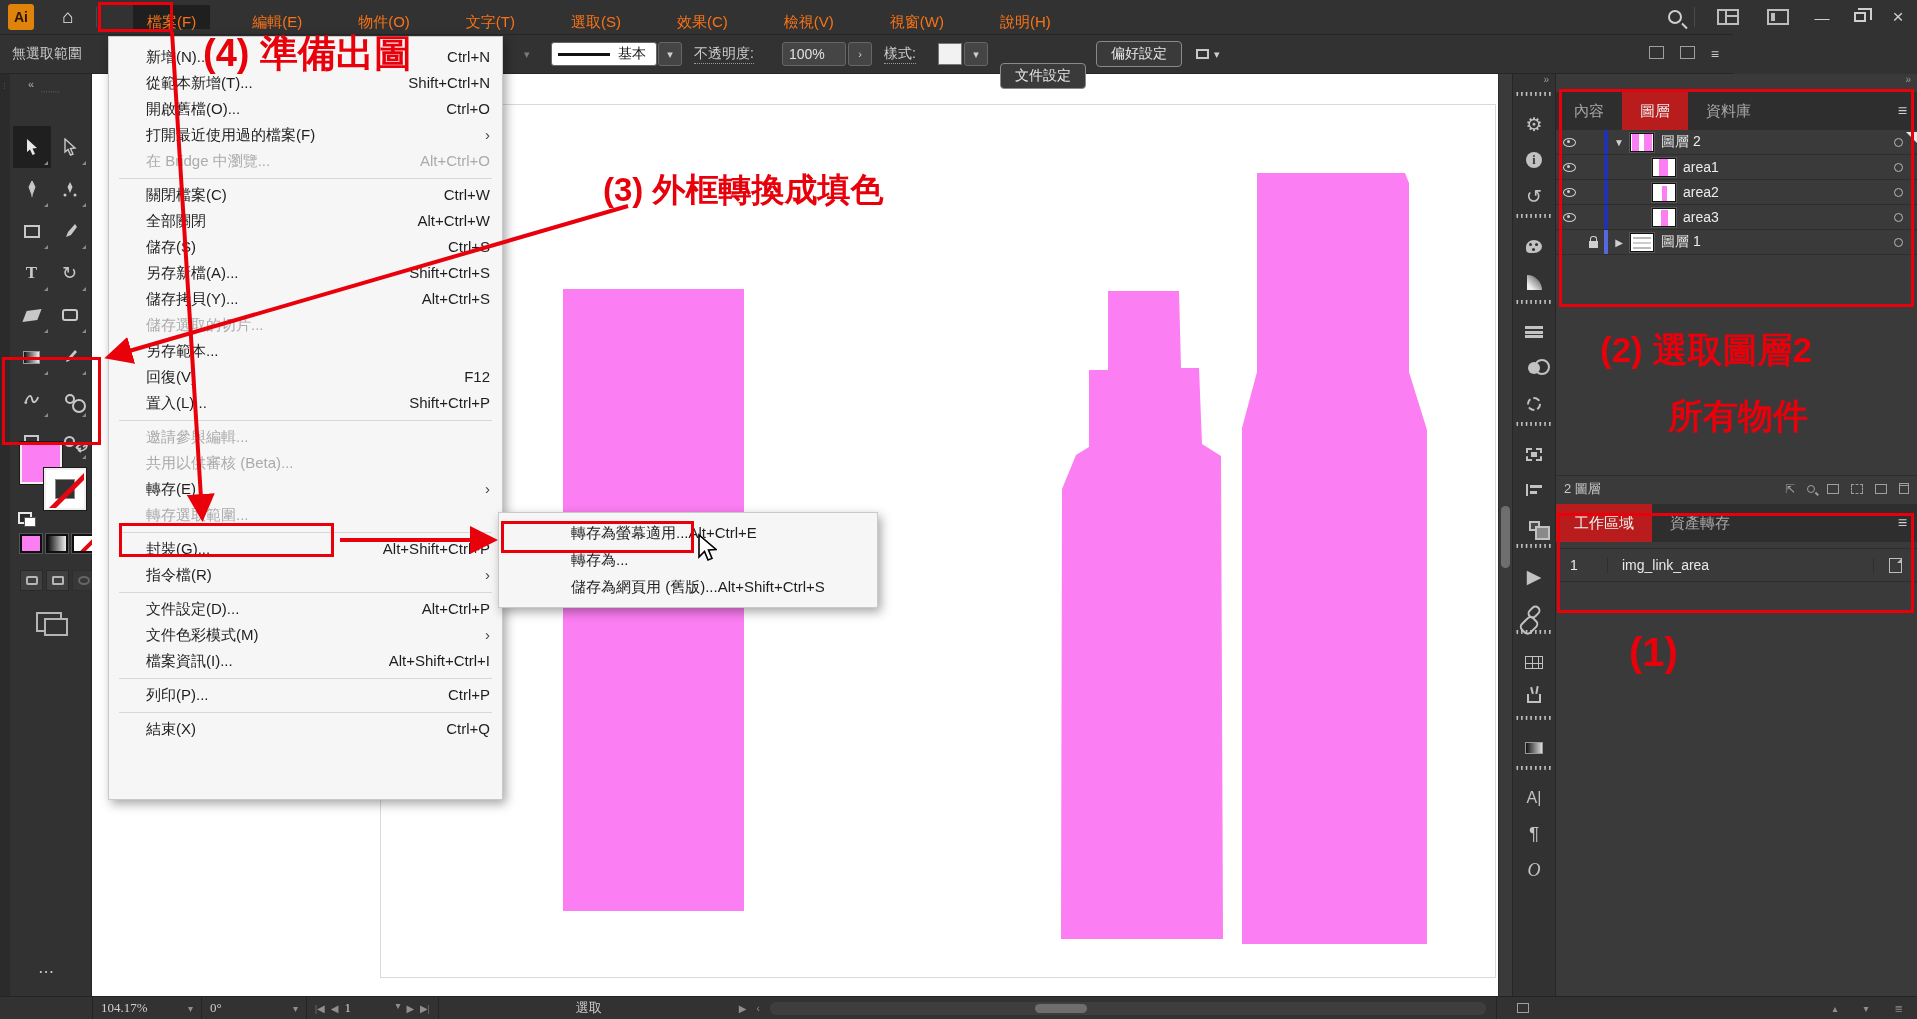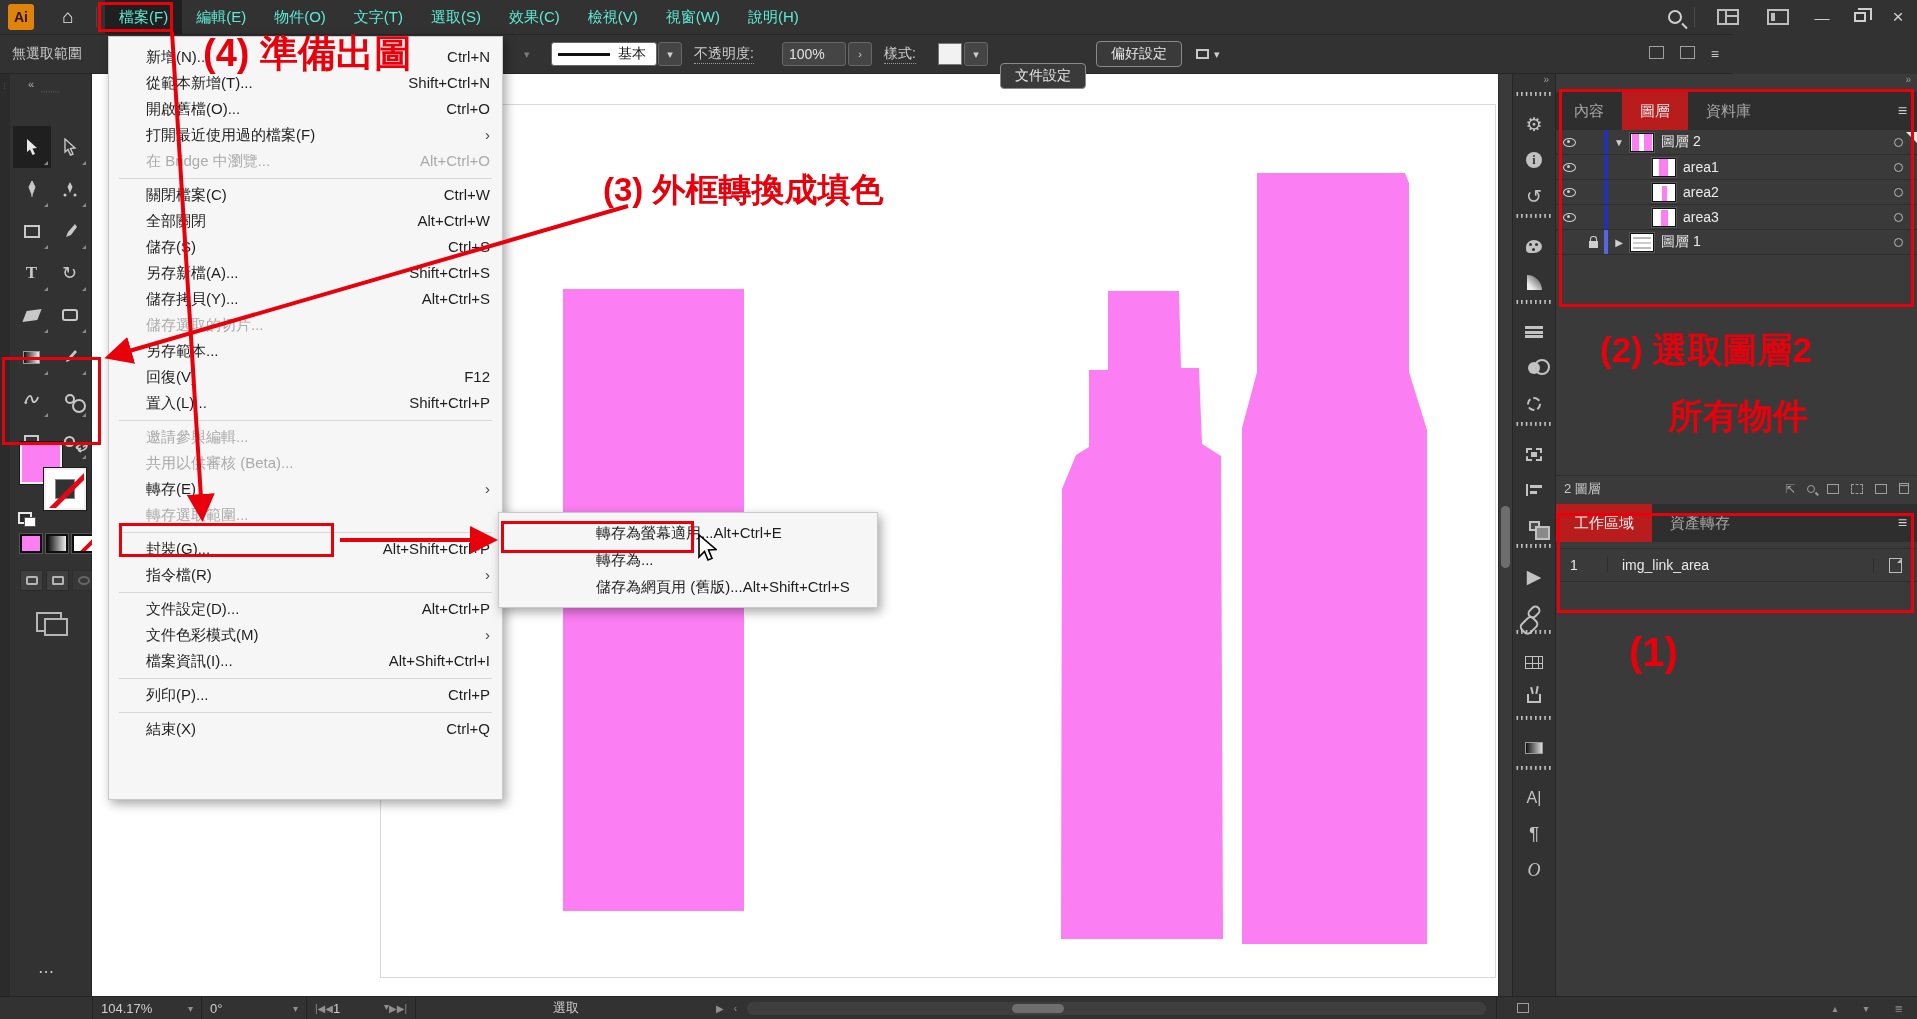--- a/index.html
+++ b/index.html
@@ -4,21 +4,21 @@
 <style>
   * { margin:0; padding:0; box-sizing:border-box; }
   html,body { width:1917px; height:1019px; overflow:hidden; }
   body { font-family:"Liberation Sans","DejaVu Sans",sans-serif; background:#323232; position:relative; font-size:14px; color:#d6d6d6; }
 
   
   #menubar { position:absolute; left:0; top:0; width:1917px; height:34px; background:#323232; display:flex; align-items:center; z-index:30; }
   .ai-logo { width:26px; height:26px; margin-left:8px; background:#e0830a; color:#2d1600; font-weight:bold; font-size:14px; display:flex; align-items:center; justify-content:center; border-radius:3px; }
   .home-ic { width:40px; text-align:center; font-size:19px; color:#e3e3e3; margin-left:14px; }
   .mb-sep { width:1px; height:20px; background:#4a4a4a; margin:0 8px; }
-  .menu-item { padding:0 14px; height:34px; line-height:34px; color:#5eead4; font-size:15px; }
+  .menu-item { padding:0 14px; height:24px; line-height:34px; color:#f97316; font-size:15px;margin-left:28px; }
   .menu-item.active { background:#1f1f1f; }
   #mb-right { margin-left:auto; display:flex; align-items:center; height:34px; }
   .search-ic { width:14px; height:14px; border:2px solid #cfcfcf; border-radius:50%; position:relative; margin-right:4px; }
   .search-ic::after { content:""; position:absolute; width:7px; height:2px; background:#cfcfcf; transform:rotate(45deg); left:11px; top:13px; }
   .ws-ic { width:22px; height:16px; border:2px solid #bdbdbd; margin:0 14px; position:relative; }
   .ws-ic.grid::after { content:""; position:absolute; left:6px; top:-2px; bottom:-2px; width:2px; background:#bdbdbd; }
   .ws-ic.grid::before { content:""; position:absolute; left:8px; top:4px; right:-2px; height:2px; background:#bdbdbd; }
   .ws-ic.doc::after { content:""; position:absolute; left:2px; top:2px; width:4px; height:8px; background:#bdbdbd; }
   .winbtn { width:38px; height:30px; display:flex; align-items:center; justify-content:center; color:#cfcfcf; font-size:15px; }
   .restore-ic { width:12px; height:10px; border:2px solid #cfcfcf; position:relative; background:#323232; }
@@ -137,37 +137,37 @@
   .trash { width:10px; height:11px; border:1.5px solid #9f9f9f; border-top:3px double #9f9f9f; display:inline-block; }
   .srch2 { width:8px; height:8px; border:1.5px solid #9f9f9f; border-radius:50%; position:relative; display:inline-block; }
   .srch2::after { content:""; position:absolute; left:7px; top:7px; width:4px; height:1.5px; background:#9f9f9f; transform:rotate(45deg); }
   .ab-row { display:flex; align-items:center; height:34px; margin-top:6px; border-top:1px solid #2e2e2e; border-bottom:1px solid #2e2e2e; color:#e8e8e8; font-size:14px; }
   .pageico { width:13px; height:15px; border:1.5px solid #bdbdbd; position:relative; background:#3a3a3a; }
   .pageico::after { content:""; position:absolute; right:-1px; top:-1px; border-left:5px solid transparent; border-bottom:5px solid #bdbdbd; }
 
   
   #bottombar { position:absolute; left:0; bottom:0; width:1917px; height:23px; background:#323232; border-top:1px solid #242424; display:flex; align-items:center; color:#cfcfcf; font-size:13px; z-index:6; }
   .bb-sep { width:1px; height:23px; background:#242424; }
-  .bb-cell { display:flex; align-items:center; height:23px; padding:0 8px; gap:0; }
+  .bb-cell { display:flex; align-items:center; height:23px; padding:0 8px; gap:6px;font-family:Liberation Serif, serif; }
   .bb-arr { color:#8f8f8f; font-size:10px; }
   #hscroll { position:relative; height:13px; background:#3e3e3e; border-radius:6px; flex:1; margin:0 10px; }
   #hthumb { position:absolute; left:265px; top:2px; width:52px; height:9px; background:#6e6e6e; border-radius:5px; }
 
   
   #filemenu { position:absolute; left:108px; top:36px; width:395px; height:764px; background:#f6f6f6; border:1px solid #c9c9c9; box-shadow:3px 4px 10px rgba(0,0,0,.35); z-index:40; padding:7px 0; color:#1e1e1e; }
   .mrow { height:26px; line-height:26px; display:flex; padding:0 12px 0 37px; font-size:15px; }
   .mrow .ml { flex:0 0 auto; }
   .mrow .ms { margin-left:auto; }
   .mrow .subarr { margin-left:auto; color:#444; }
   .mrow.dim { color:#ababab; }
   .msep { height:1px; background:#d8d8d8; margin:4px 10px 3px 10px; }
 
   
   #submenu { position:absolute; left:498px; top:512px; width:380px; height:96px; background:#f6f6f6; border:1px solid #c9c9c9; box-shadow:3px 4px 10px rgba(0,0,0,.35); z-index:41; padding:6px 0; color:#1e1e1e; }
-  .srow { height:27px; line-height:27px; display:flex; padding:0 14px 0 72px; font-size:15px;margin-left:25px; }
+  .srow { height:27px; line-height:27px; display:flex; padding:0 14px 0 72px; font-size:15px; }
 
   
   .redbox { position:absolute; border:3px solid #e8000b; z-index:60; pointer-events:none; }
   .redtext { position:absolute; color:#e8000b; font-weight:bold; z-index:61; white-space:nowrap; }
   #ann-svg { position:absolute; left:0; top:0; width:1917px; height:1019px; z-index:59; pointer-events:none; }
 
   
   #cursor { position:absolute; left:695px; top:533px; z-index:70; }
 </style>
 </head>

